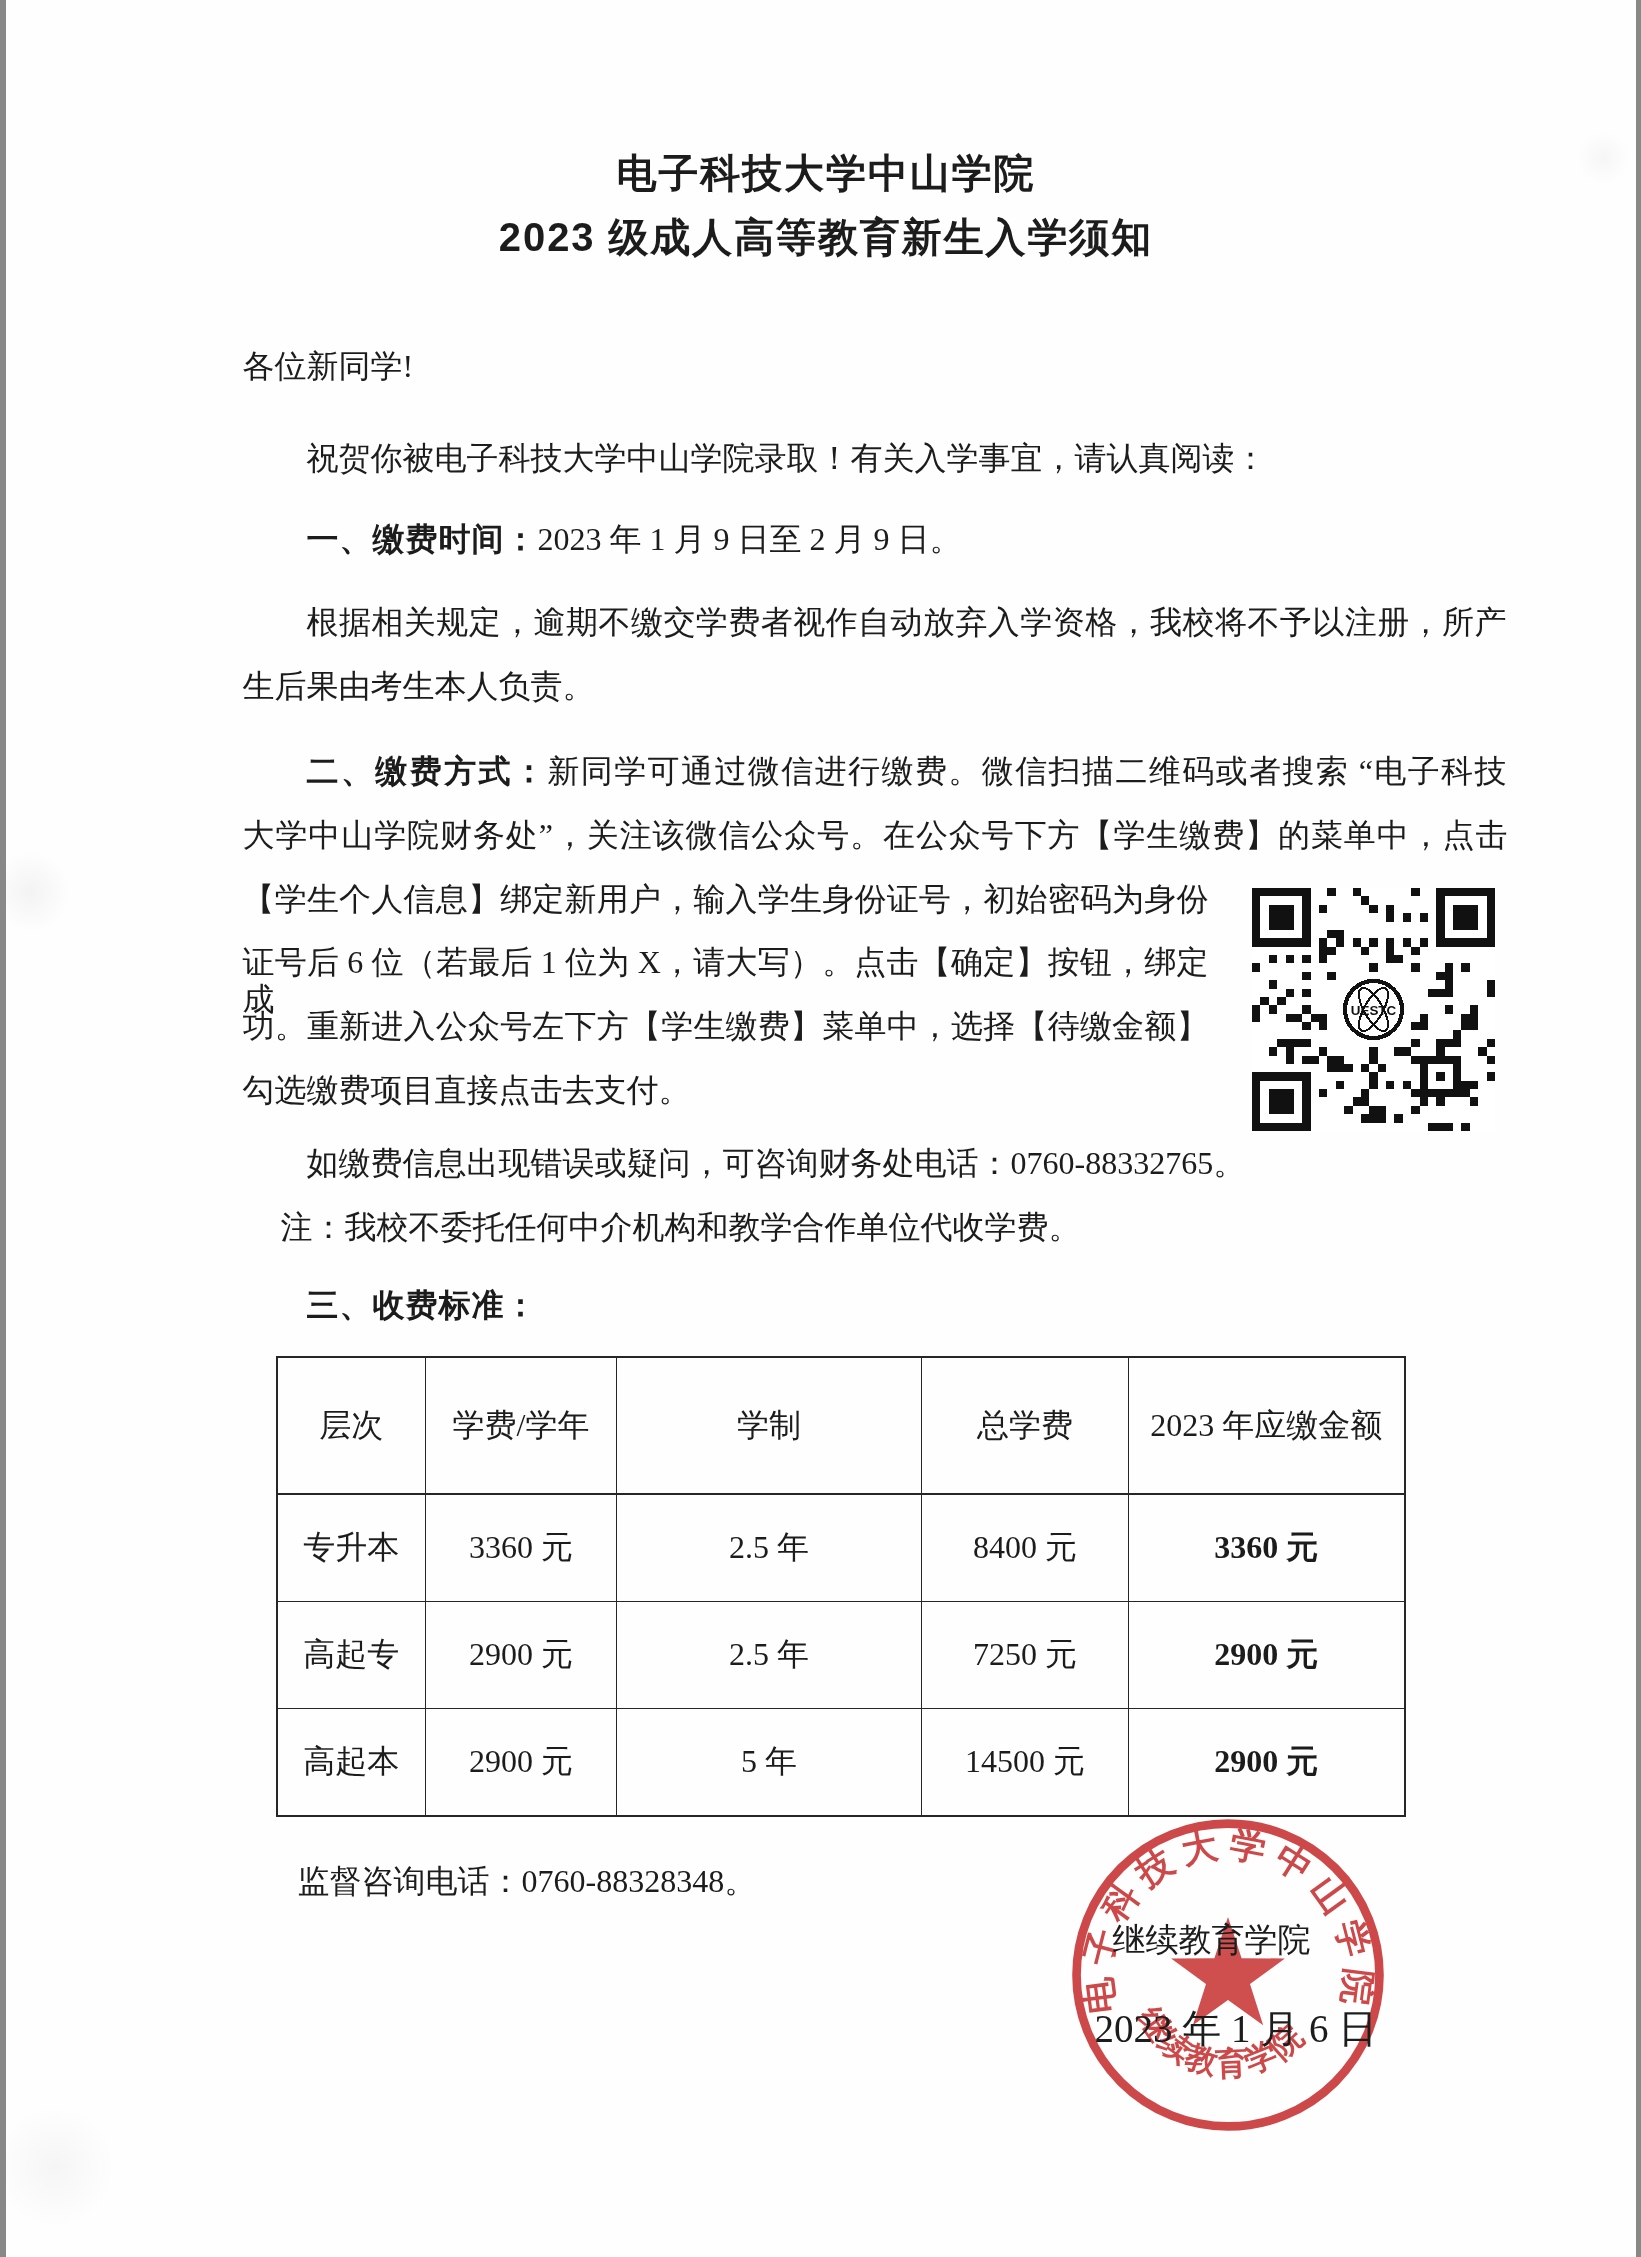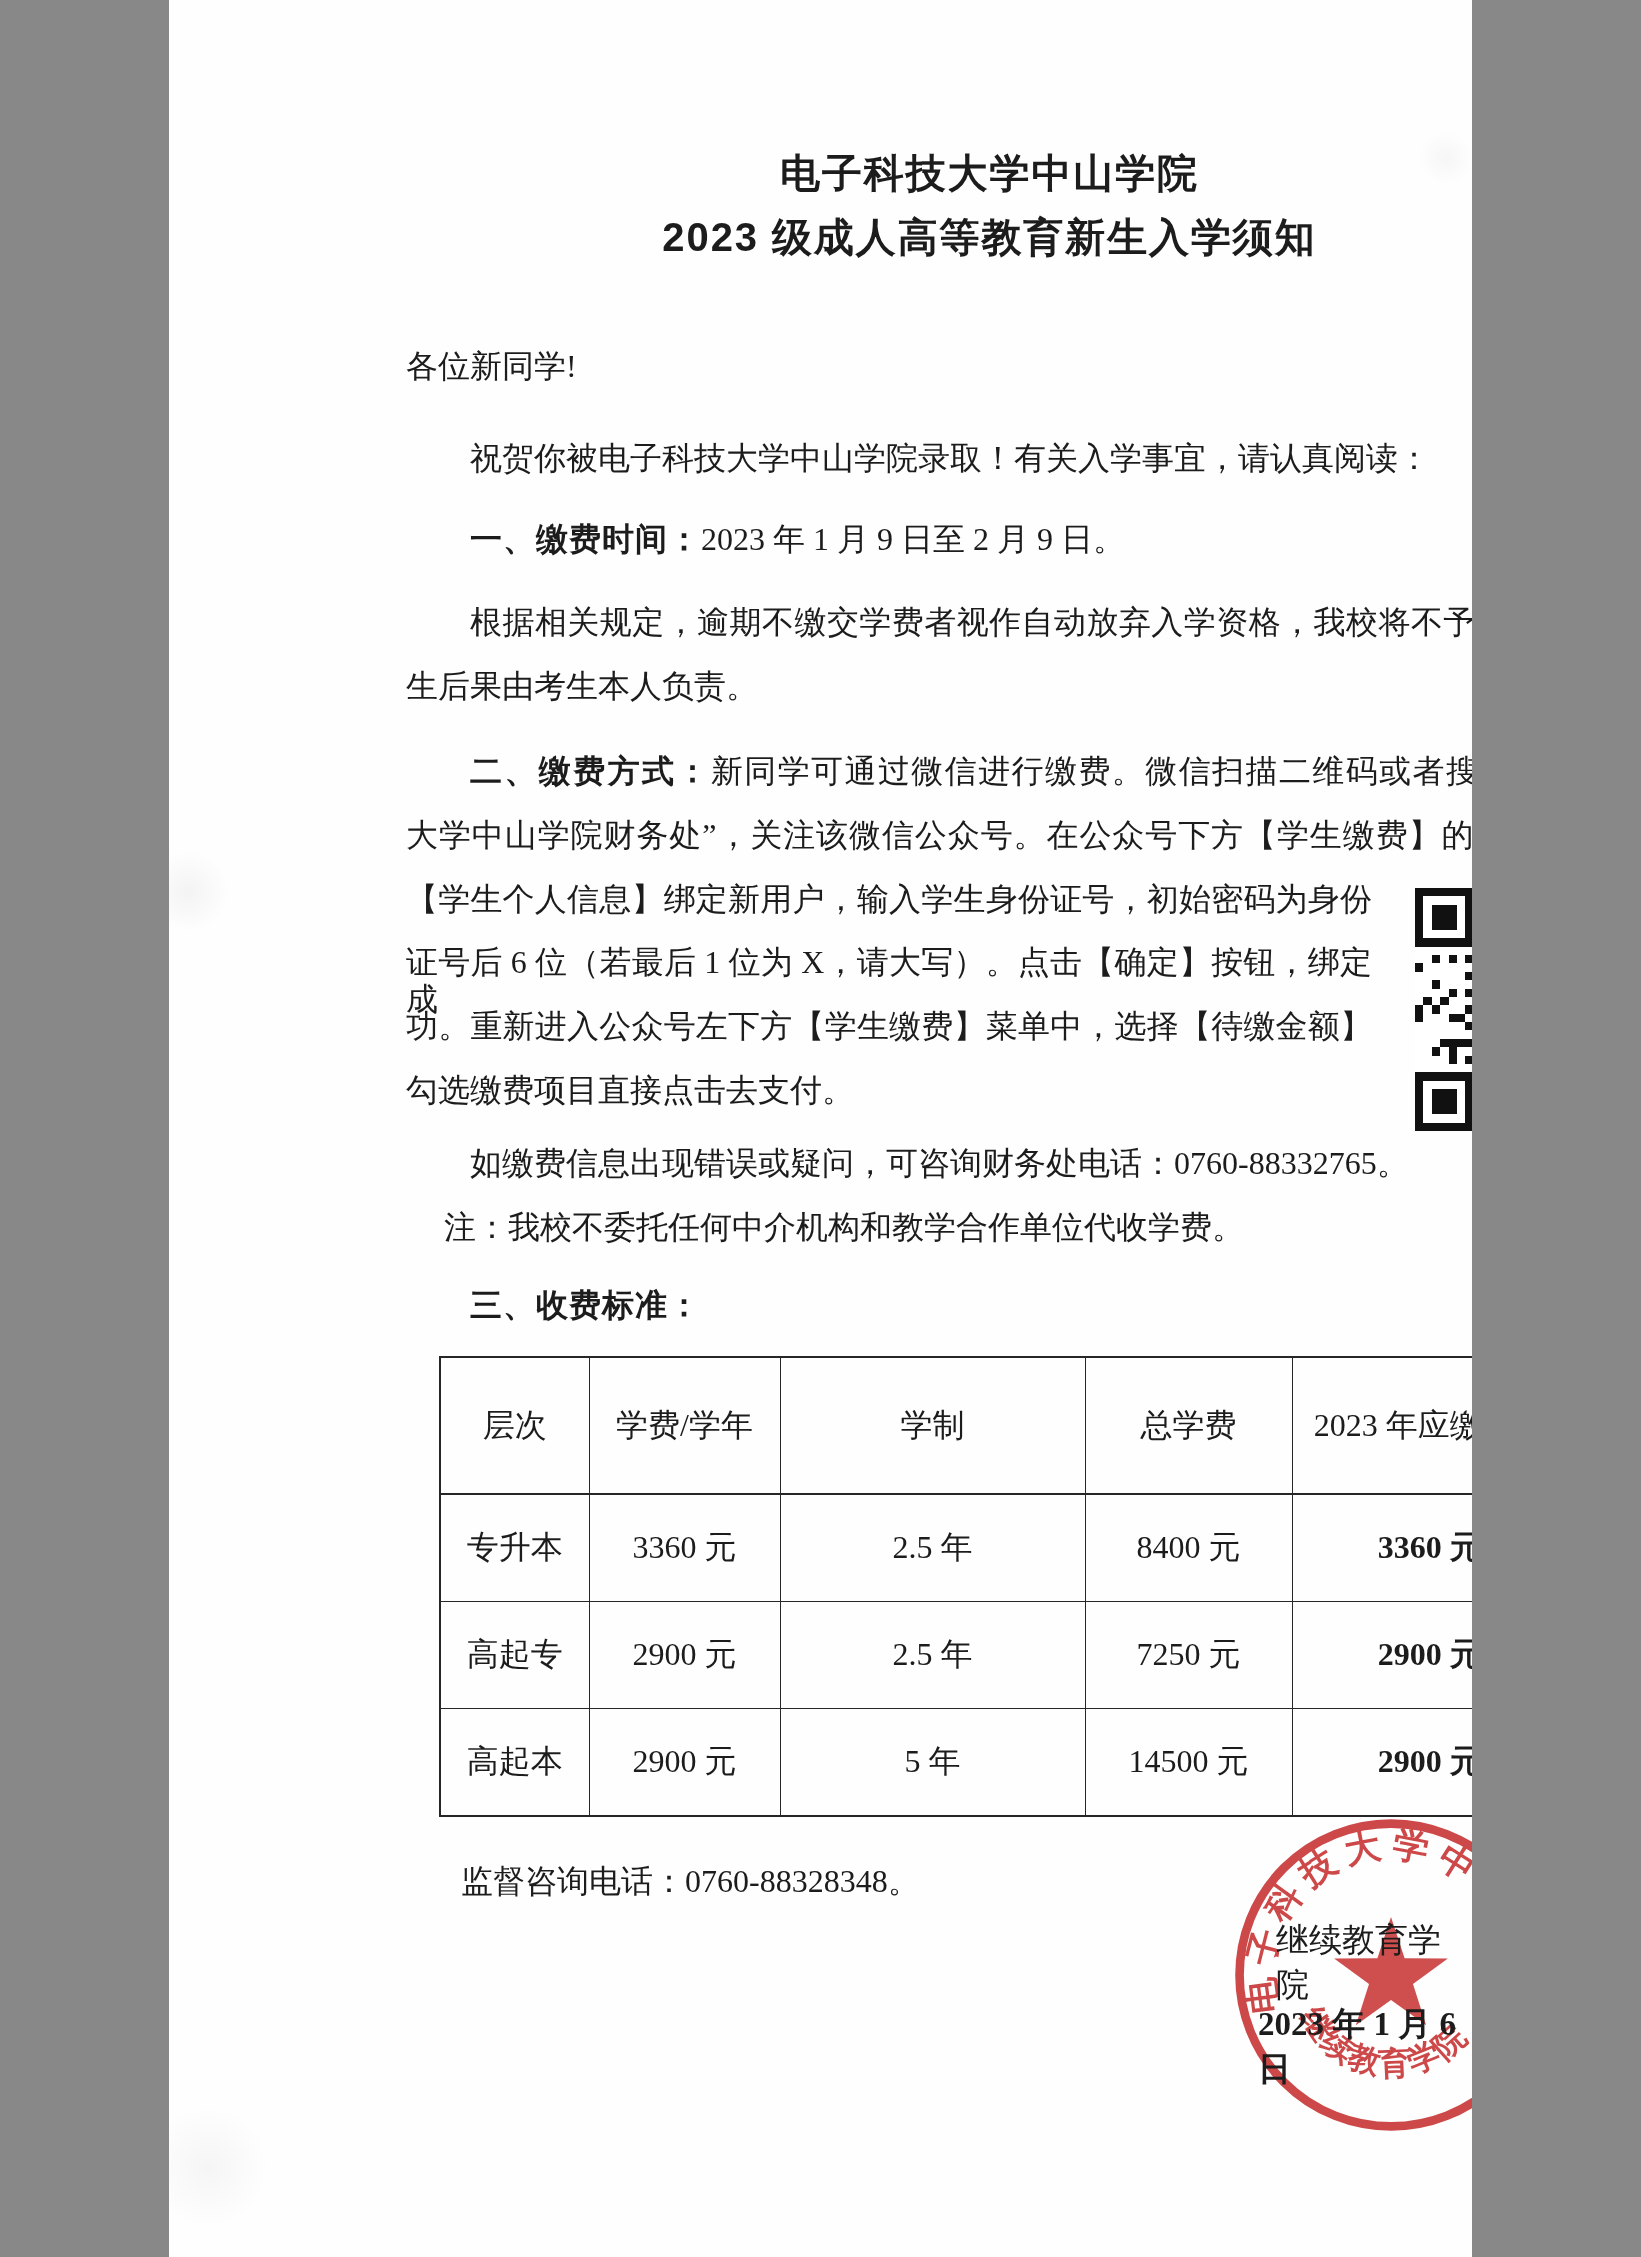--- a/index.html
+++ b/index.html
@@ -1,17 +1,17 @@
 <!DOCTYPE html>
 <html><head>
 <meta charset="utf-8">
 <style>
   html,body{margin:0;padding:0;background:#888;}
   .page{
-    position:relative; width:1303px; height:2257px; margin:0 auto;
+    position:relative; width:1630px; height:2257px; margin:0 auto;
     background:#fefefe; overflow:hidden; color:#1c1c1c;
     font-family:"Liberation Serif","DejaVu Serif",serif;
   }
   
   .page::after{
     content:""; position:absolute; inset:0; pointer-events:none;
     background:
       radial-gradient(circle 58px at 1.5% 39.5%, rgba(0,0,0,.045), transparent 70%),
       radial-gradient(circle 87px at 3% 96%, rgba(0,0,0,.035), transparent 70%),
       radial-gradient(circle 39px at 98% 7%, rgba(0,0,0,.03), transparent 70%);
@@ -44,21 +44,21 @@
   .fee-table td.lastcol{ font-weight:bold; }
   
   .seal{ position:absolute; left:1058px; top:1811px; opacity:.92; }
   .seal-ring{ fill:none; stroke:#c93a3a; stroke-width:9; }
   .seal-star{ fill:#cc4040; }
   .seal-ring-text{ font-size:37px; letter-spacing:9px; fill:#c93a3a; font-weight:bold;
     font-family:"Liberation Serif","DejaVu Serif",serif; }
   .seal-inner-text{ font-size:33px; letter-spacing:2px; fill:#c93a3a; font-weight:bold;
     font-family:"Liberation Serif","DejaVu Serif",serif; }
   .signer{ position:absolute; left:1107px; top:1918px; font-size:33px; z-index:3; }
-  .sign-date{ position:absolute; left:1089px; top:2002px; font-size:33px; z-index:3;font-weight:bold; }
+  .sign-date{ position:absolute; left:1089px; top:2002px; font-size:39px; z-index:3; }
 </style>
 </head>
 <body>
 
 <div class="page">
 
   <div class="titles">
     <div>电子科技大学中山学院</div>
     <div>2023 级成人高等教育新生入学须知</div>
   </div>

